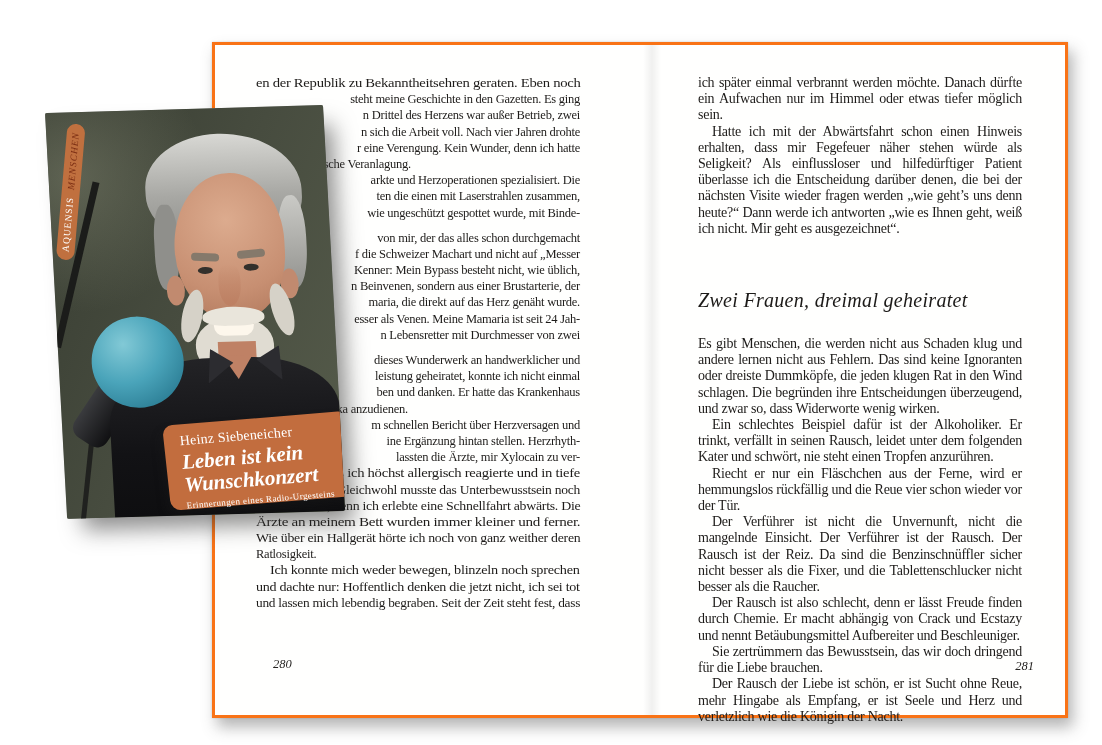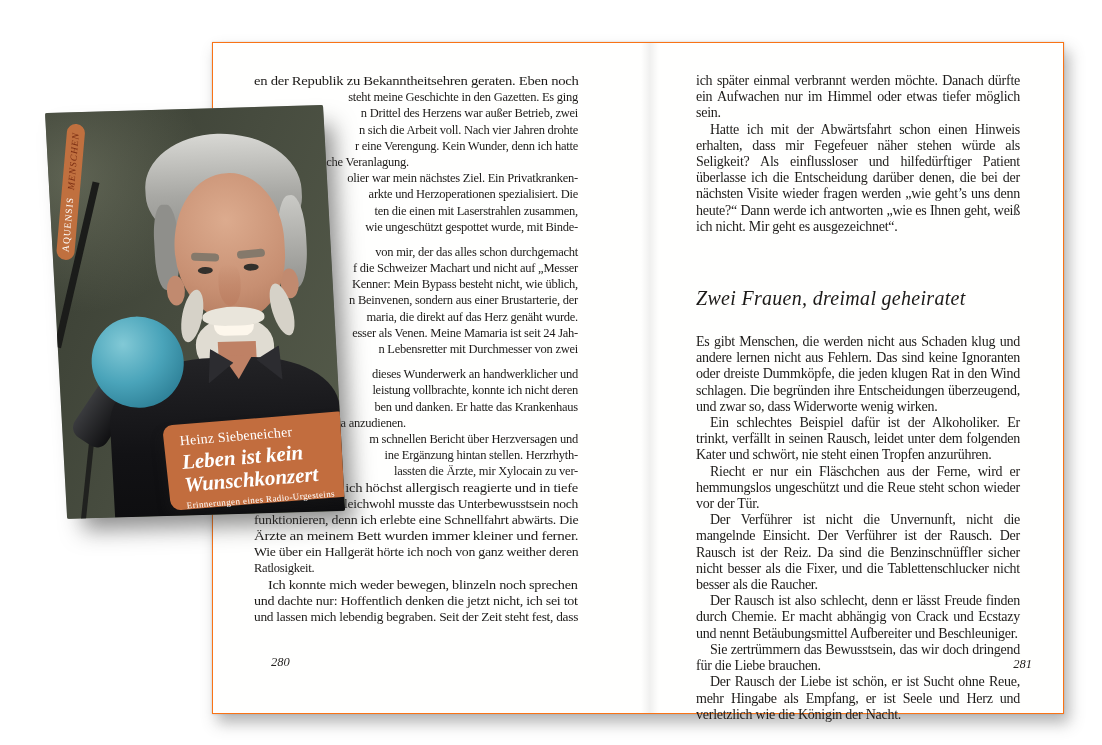--- a/index.html
+++ b/index.html
@@ -3,21 +3,21 @@
 <meta charset="utf-8">
 <style>
   html,body{margin:0;padding:0;}
   body{
     width:1102px;height:745px;background:#ffffff;position:relative;
     font-family:"Liberation Serif", serif;color:#1d1b19;overflow:hidden;
   }
   
   .sheet{
     position:absolute;left:212px;top:42px;width:850px;height:670px;
-    background:#fffffe;border:1px solid #f97316;
+    background:#fffffe;border:3px solid #f97316;
     box-shadow:5px 9px 14px rgba(90,90,90,0.45), 0 0 2px rgba(0,0,0,0.18);
   }
   .fold{
     position:absolute;left:428px;top:0;width:18px;height:100%;
     background:linear-gradient(to right, rgba(0,0,0,0), rgba(0,0,0,0.06) 50%, rgba(0,0,0,0));
   }
   
   .left-col{position:absolute;left:41px;top:30px;width:324px;}
   .line{height:16.2px;line-height:16.2px;font-size:12.5px;letter-spacing:-0.25px;white-space:nowrap;}
   .line span{display:inline-block;white-space:nowrap;}
@@ -117,35 +117,34 @@
 <div class="sheet">
   <div class="fold"></div>
 
   <div class="left-col" id="left-lines">
       <div class="line j"><span style="transform: scaleX(1.17391); transform-origin: 0px 50%;">en der Republik zu Bekanntheitsehren geraten. Eben noch</span></div>
       <div class="line r"><span>steht meine Geschichte in den Gazetten. Es ging</span></div>
       <div class="line r"><span>n Drittel des Herzens war außer Betrieb, zwei</span></div>
       <div class="line r"><span>n sich die Arbeit voll. Nach vier Jahren drohte</span></div>
       <div class="line r"><span>r eine Verengung. Kein Wunder, denn ich hatte</span></div>
       <div class="line r" style="padding-right: 178px;"><span>viesene genetische Veranlagung.</span></div>
-      <div class="line r"><span>olier war mein nächstes Ziel. Ein Privatkranken-</span></div>
       <div class="line r"><span>arkte und Herzoperationen spezialisiert. Die</span></div>
       <div class="line r"><span>ten die einen mit Laserstrahlen zusammen,</span></div>
       <div class="line r"><span>wie ungeschützt gespottet wurde, mit Binde-</span></div>
       <div class="line gap"></div>
       <div class="line r"><span>von mir, der das alles schon durchgemacht</span></div>
       <div class="line r"><span>f die Schweizer Machart und nicht auf „Messer</span></div>
       <div class="line r"><span>Kenner: Mein Bypass besteht nicht, wie üblich,</span></div>
       <div class="line r"><span>n Beinvenen, sondern aus einer Brustarterie, der</span></div>
       <div class="line r"><span>maria, die direkt auf das Herz genäht wurde.</span></div>
       <div class="line r"><span>esser als Venen. Meine Mamaria ist seit 24 Jah-</span></div>
       <div class="line r"><span>n Lebensretter mit Durchmesser von zwei</span></div>
       <div class="line gap"></div>
       <div class="line r"><span>dieses Wunderwerk an handwerklicher und</span></div>
-      <div class="line r"><span>leistung vollbrachte, konnte ich nicht deren</span></div>
+      <div class="line r"><span>leistung geheiratet, konnte ich nicht einmal</span></div>
       <div class="line r"><span>ben und danken. Er hatte das Krankenhaus</span></div>
       <div class="line r" style="padding-right: 172px;"><span>n Amerika anzudienen.</span></div>
       <div class="line r"><span>m schnellen Bericht über Herzversagen und</span></div>
       <div class="line r"><span>ine Ergänzung hintan stellen. Herzrhyth-</span></div>
       <div class="line r"><span>lassten die Ärzte, mir Xylocain zu ver-</span></div>
       <div class="line j"><span style="transform: scaleX(1.17391); transform-origin: 0px 50%;">reichen, auf das ich höchst allergisch reagierte und in tiefe</span></div>
       <div class="line j"><span style="transform: scaleX(1.08361); transform-origin: 0px 50%;">Ohnmacht fiel. Gleichwohl musste das Unterbewusstsein noch</span></div>
       <div class="line j"><span style="transform: scaleX(1.10959); transform-origin: 0px 50%;">funktionieren, denn ich erlebte eine Schnellfahrt abwärts. Die</span></div>
       <div class="line j"><span style="transform: scaleX(1.20896); transform-origin: 0px 50%;">Ärzte an meinem Bett wurden immer kleiner und ferner.</span></div>
       <div class="line j"><span style="transform: scaleX(1.1058); transform-origin: 0px 50%;">Wie über ein Hallgerät hörte ich noch von ganz weither deren</span></div>
@@ -158,21 +157,21 @@
 
   <div class="right-col">
     <div id="right-paras-1">
         <p class="para">ich später einmal verbrannt werden möchte. Danach dürfte ein Aufwachen nur im Himmel oder etwas tiefer möglich sein.</p>
         <p class="para ind">Hatte ich mit der Abwärtsfahrt schon einen Hinweis erhalten, dass mir Fegefeuer näher stehen würde als Seligkeit? Als einflussloser und hilfedürftiger Patient überlasse ich die Entscheidung darüber denen, die bei der nächsten Visite wieder fragen werden „wie geht’s uns denn heute?“ Dann werde ich antworten „wie es Ihnen geht, weiß ich nicht. Mir geht es ausgezeichnet“.</p>
       </div>
     <h2 class="chapter-heading">Zwei Frauen, dreimal geheiratet</h2>
     <div id="right-paras-2">
         <p class="para">Es gibt Menschen, die werden nicht aus Schaden klug und andere lernen nicht aus Fehlern. Das sind keine Ignoranten oder dreiste Dummköpfe, die jeden klugen Rat in den Wind schlagen. Die begründen ihre Entscheidungen überzeugend, und zwar so, dass Widerworte wenig wirken.</p>
         <p class="para ind">Ein schlechtes Beispiel dafür ist der Alkoholiker. Er trinkt, verfällt in seinen Rausch, leidet unter dem folgenden Kater und schwört, nie steht einen Tropfen anzurühren.</p>
-        <p class="para ind">Riecht er nur ein Fläschchen aus der Ferne, wird er hemmungslos ungeschützt und die Reue steht schon wieder vor der Tür.</p>
+        <p class="para ind">Riecht er nur ein Fläschchen aus der Ferne, wird er hemmungslos rückfällig und die Reue vier schon wieder vor der Tür.</p>
         <p class="para ind">Der Verführer ist nicht die Unvernunft, nicht die mangelnde Einsicht. Der Verführer ist der Rausch. Der Rausch ist der Reiz. Da sind die Benzinschnüffler sicher nicht besser als die Fixer, und die Tablettenschlucker nicht besser als die Raucher.</p>
         <p class="para ind">Der Rausch ist also schlecht, denn er lässt Freude finden durch Chemie. Er macht abhängig von Crack und Ecstazy und nennt Betäubungsmittel Aufbereiter und Beschleuniger.</p>
         <p class="para ind">Sie zertrümmern das Bewusstsein, das wir doch dringend für die Liebe brauchen.</p>
         <p class="para ind">Der Rausch der Liebe ist schön, er ist Sucht ohne Reue, mehr Hingabe als Empfang, er ist Seele und Herz und verletzlich wie die Königin der Nacht.</p>
       </div>
   </div>
   <div class="pagenum pagenum-right">281</div>
 </div>
 
 <div class="cover">

